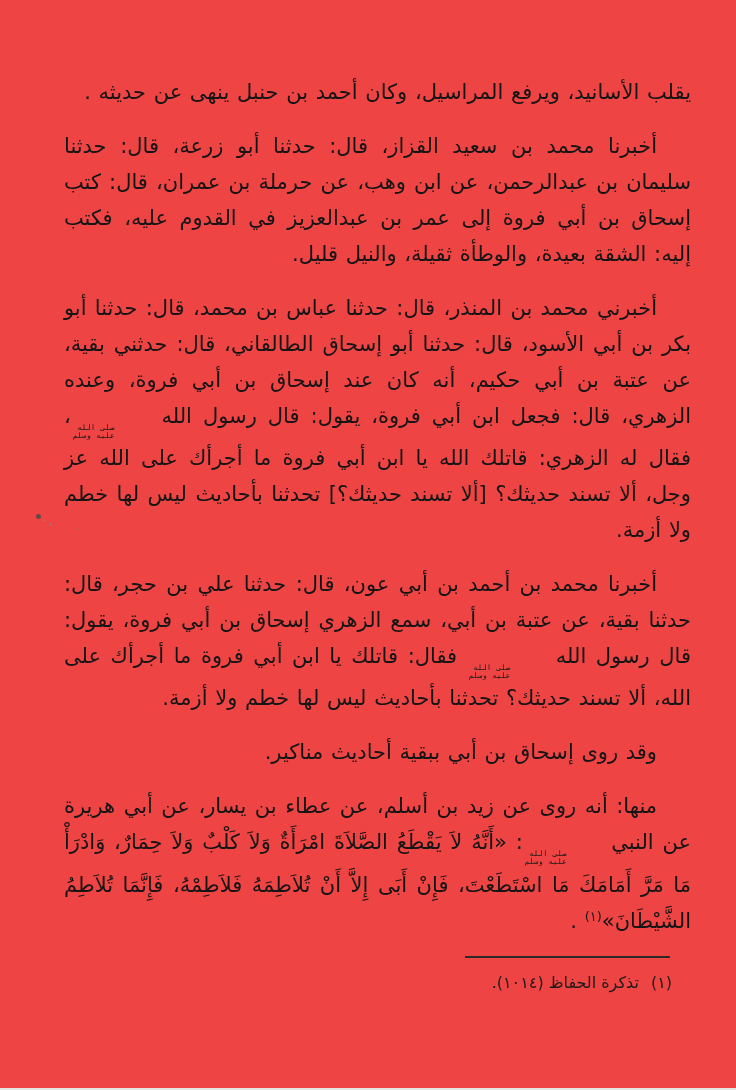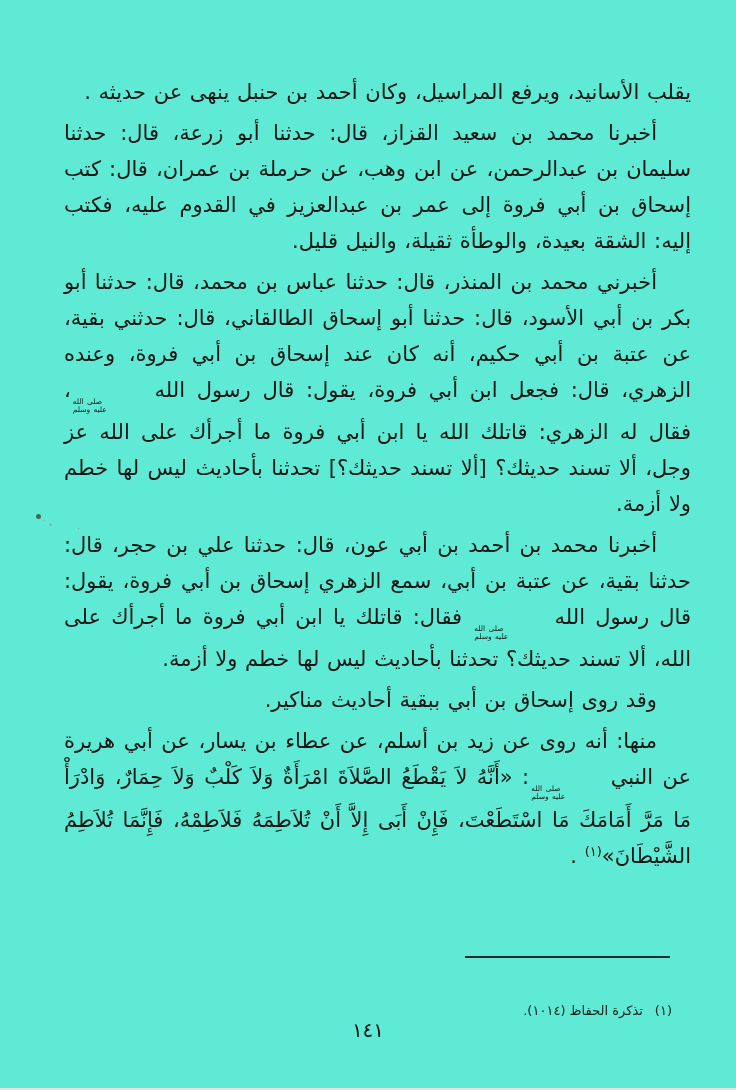--- a/index.html
+++ b/index.html
@@ -4,74 +4,75 @@
 <style>
   html, body {
     margin: 0;
     padding: 0;
     background: #ffffff;
   }
   .page {
     position: relative;
     width: 736px;
     height: 1090px;
-    background: #5eead4;
+    background: #ef4444;
     overflow: hidden;
     direction: rtl;
     font-family: "DejaVu Sans", sans-serif;
     color: #141414;
   }
   .text-column {
     position: absolute;
     top: 74px;
     right: 45px;
     left: 64px;
   }
   p.para {
     margin: 0;
     font-size: 21px;
     line-height: 36px;
     text-align: justify;
     text-justify: inter-word;
     word-spacing: 1px;
     color: #151515;
   }
-  p.para + p.para { margin-top: 5px; }
+  p.para + p.para { margin-top: 18px; }
   p.para.indent { text-indent: 34px; }
   .pbuh {
     display: inline-flex;
     flex-direction: column;
-    align-items: flex-end;
+    align-items: flex-start;
     font-size: 7.5px;
     line-height: 1.08;
     vertical-align: -7px;
     margin: 0 2px;
     color: #191919;
     white-space: nowrap;
+    font-family: Liberation Mono, monospace;
   }
   sup.fnref {
     font-size: 13px;
     line-height: 0;
     vertical-align: 7px;
     letter-spacing: 0;
   }
   .footnote-divider {
     position: absolute;
     top: 956px;
     right: 66px;
     width: 205px;
     height: 2px;
     background: #2a2a2a;
   }
   .footnote-line {
     position: absolute;
-    top: 996px;
+    top: 968px;
     right: 64px;
     left: 64px;
-    font-size: 13px;
+    font-size: 16px;
     line-height: 30px;
     text-align: right;
     color: #1a1a1a;
   }
   .footnote-line .fn-marker { margin-left: 12px; }
   .page-number {
     position: absolute;
     top: 1018px;
     left: 0;
     right: 0;
@@ -128,17 +129,16 @@
     </div>
 
   <span class="margin-blemish"></span>
 
   <div class="footnote-divider"></div>
 
   <div class="footnote-line">
     <span class="fn-marker">(١)</span><span>تذكرة الحفاظ (١٠١٤).</span>
   </div>
 
-  <div class="page-number">١٤١</div>
 
   <div class="scan-edge-bottom"></div>
 
 </div>
 
 </body></html>

